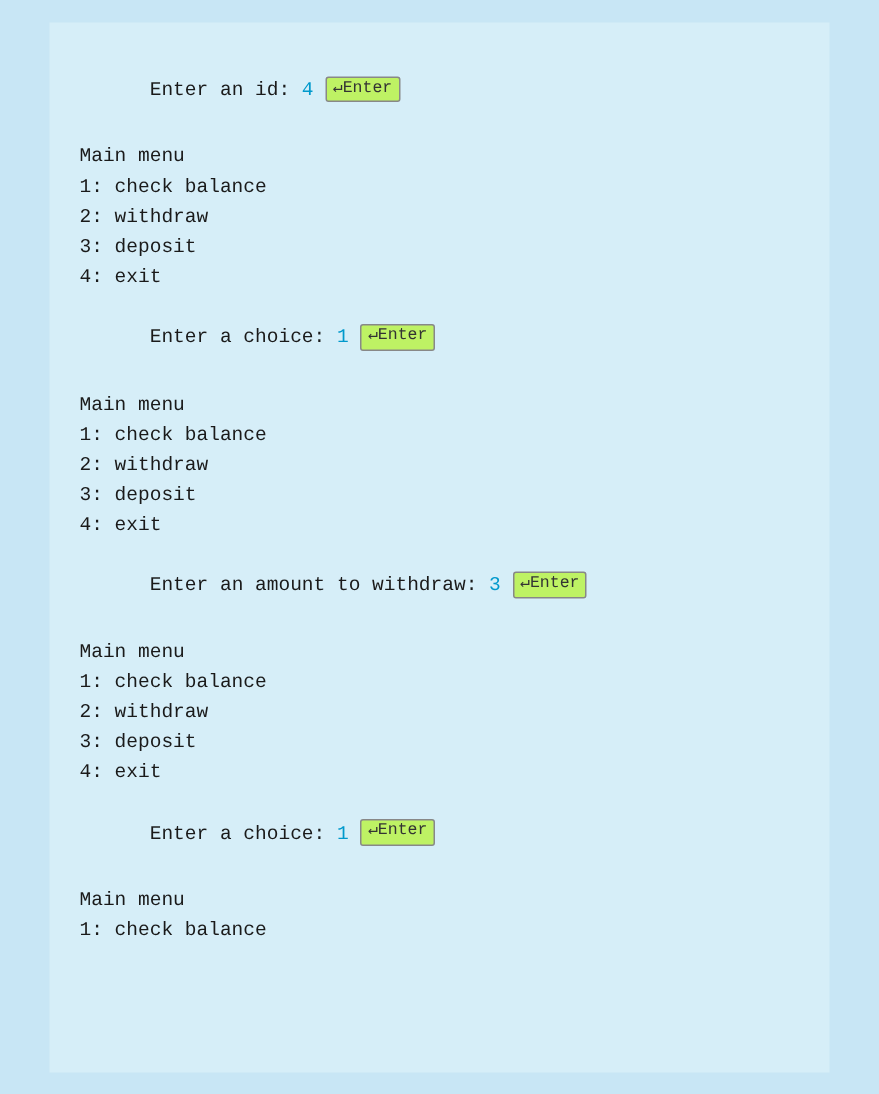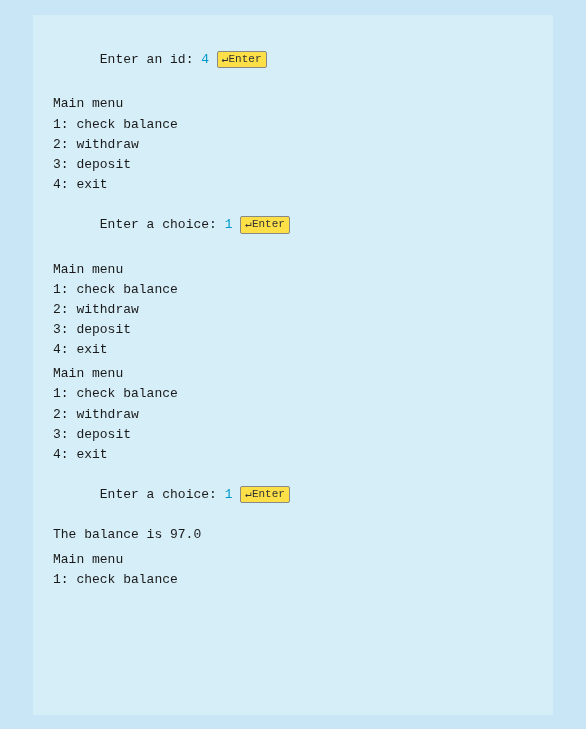--- a/index.html
+++ b/index.html
@@ -32,21 +32,21 @@
       display: block;
       white-space: pre;
     }
 
     .cyan-text {
       color: #0099cc;
     }
 
     .enter-btn {
       display: inline-block;
-      background-color: #fde047;
+      background-color: #bef264;
       border: 1px solid #888;
       border-radius: 2px;
       padding: 0px 4px;
       font-size: 11px;
       font-family: 'Courier New', Courier, monospace;
       color: #333;
       cursor: pointer;
       vertical-align: middle;
       line-height: 1.4;
     }
@@ -80,32 +80,34 @@
       <span>Enter a choice: </span><span class="input-value cyan-text">1</span> <button class="enter-btn">↵Enter</button>
     </span>
   </div>
 
   <div class="section">
     <span class="line">Main menu</span>
     <span class="line">1: check balance</span>
     <span class="line">2: withdraw</span>
     <span class="line">3: deposit</span>
     <span class="line">4: exit</span>
+    <span class="line">
+      <span>Enter an amount to withdraw: </span><span class="input-value cyan-text">3</span> <button class="enter-btn">↵Enter</button>
+    </span>
   </div>
 
   <div class="section">
     <span class="line">Main menu</span>
     <span class="line">1: check balance</span>
     <span class="line">2: withdraw</span>
     <span class="line">3: deposit</span>
     <span class="line">4: exit</span>
     <span class="line">
       <span>Enter a choice: </span><span class="input-value cyan-text">1</span> <button class="enter-btn">↵Enter</button>
     </span>
-    <span class="line">The balance is 97.0</span>
   </div>
 
   <div class="section">
     <span class="line">Main menu</span>
     <span class="line">1: check balance</span>
 
   </div>
 
 </div>
 

